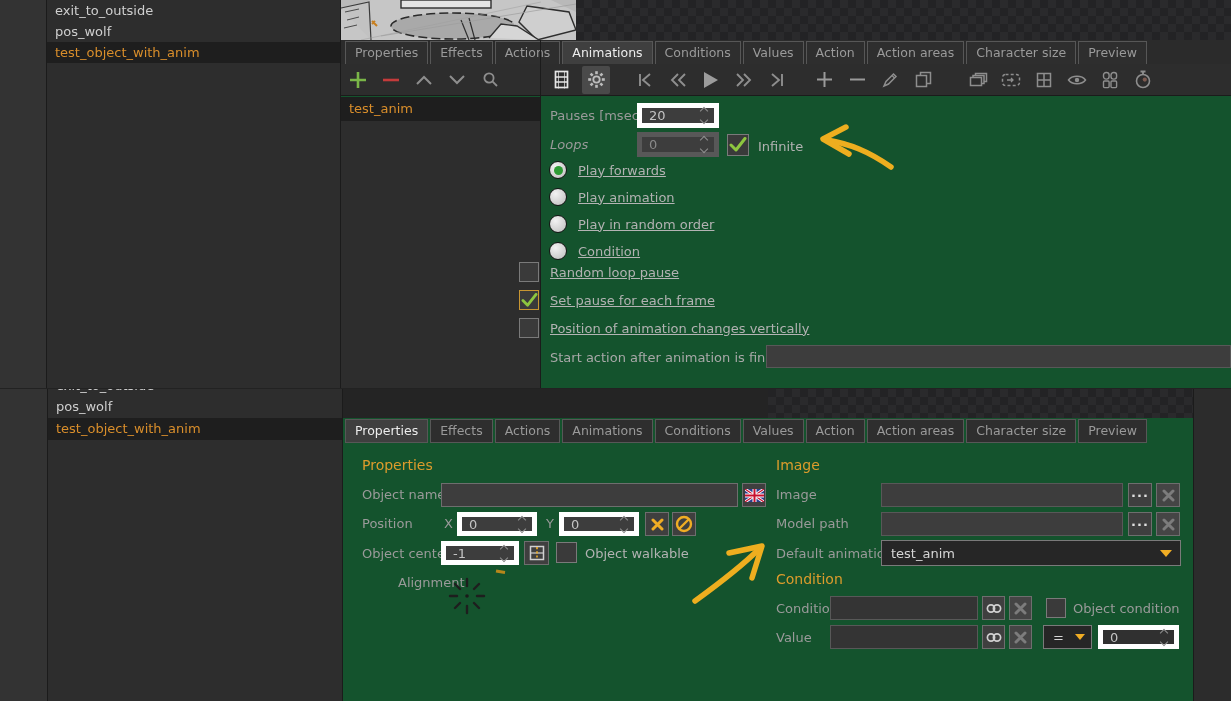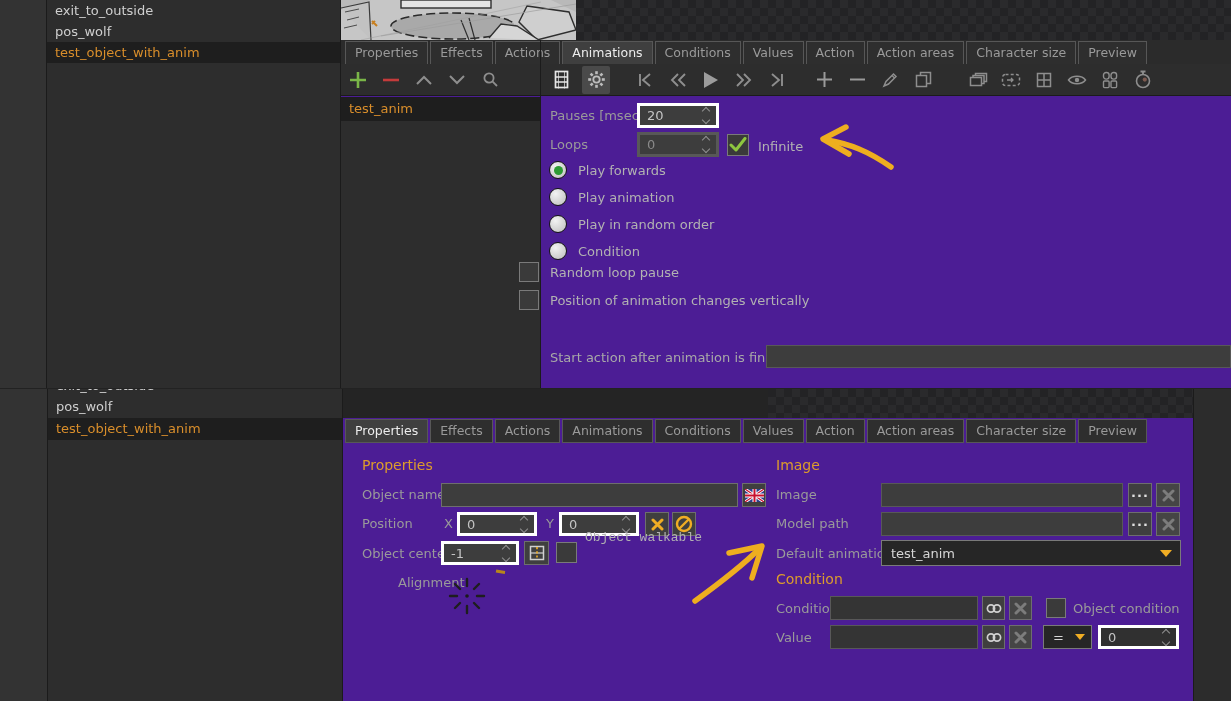--- a/index.html
+++ b/index.html
@@ -1,16 +1,16 @@
 <!DOCTYPE html>
 <html><head>
 <meta charset="utf-8">
 <style>
   html,body{margin:0;padding:0;background:#2a2a2a;}
-  #app{position:relative;width:1231px;height:701px;background:#4c1d95;overflow:hidden;
+  #app{position:relative;width:1231px;height:701px;background:#14532d;overflow:hidden;
        font-family:"DejaVu Sans","Liberation Sans",sans-serif;font-size:13px;color:#b4b4b4;
        -webkit-font-smoothing:antialiased;}
   .abs{position:absolute;}
   .vline{position:absolute;width:1px;background:#1b1b1b;}
   .hline{position:absolute;height:1px;background:#1b1b1b;}
   .checker{background-image:conic-gradient(#2a2a2c 0 25%,#232325 0 50%,#2a2a2c 0 75%,#232325 0);
            background-size:16px 16px;}
   
   .listcol{background:#2d2d2d;overflow:hidden;}
   .lrow{height:21px;line-height:21px;padding-left:8px;color:#cfcfcf;white-space:nowrap;cursor:default;}
@@ -24,38 +24,38 @@
   .tab.active{background:#3f3f3f;color:#ececec;}
   
   .tbar{background:#2d2d2d;border-bottom:1px solid #1b1b1b;display:flex;align-items:center;}
   .ticon{display:flex;align-items:center;justify-content:center;width:24px;height:26px;flex:0 0 auto;}
   .ticon.selbg{background:#4a4a4a;border-radius:2px;}
   .gapL{margin-left:14px;}
   
   .tin{background:#3d3d3d;border:1px solid #6e6e6e;color:#c8c8c8;font:13px "DejaVu Sans",sans-serif;
        padding:0 6px;box-sizing:border-box;outline:none;}
   .tin.dim{border-color:#585858;}
-  .spin{position:absolute;background:#3d3d3d;border:3px solid #ffffff;box-sizing:border-box;
+  .spin{position:absolute;background:#3d3d3d;border:5px solid #ffffff;box-sizing:border-box;
         display:flex;align-items:center;}
   .spin.dim{border-color:#585858;}
   .spin .val{flex:1;padding-left:7px;color:#c4c4c4;}
   .spin.dim .val{color:#8a8a8a;}
   .spin .btns{width:16px;display:flex;flex-direction:column;align-items:center;gap:3px;margin-right:2px;}
   .chev{width:5px;height:5px;border:solid #909090;border-width:1.6px 1.6px 0 0;}
   .chev.up{transform:rotate(-45deg);}
   .chev.down{transform:rotate(135deg);}
   .cbox{background:#3a3a3a;border:1px solid #7a7a7a;box-sizing:border-box;display:flex;
         align-items:center;justify-content:center;}
   .cbox.focus{border-color:#c89632;}
   .radio{width:16px;height:16px;border-radius:50%;border:1px solid #161616;
          background:radial-gradient(circle at 35% 30%,#f2f2f2,#bdbdbd);display:flex;
          align-items:center;justify-content:center;flex:0 0 auto;}
   .radio .dot{width:9px;height:9px;border-radius:50%;background:#2e9b35;display:none;}
   .radio.sel .dot{display:block;}
-  .optrow{display:flex;align-items:center;gap:11px;margin-bottom:8px;}
+  .optrow{display:flex;align-items:center;gap:11px;margin-bottom:8px;text-decoration:underline;}
   .optrow .olabel{color:#b2b2b2;}
   .btn{background:#3f3f3f;border:1px solid #6e6e6e;box-sizing:border-box;display:flex;
        align-items:center;justify-content:center;cursor:default;}
   .heading{color:#dd9c2c;font-size:14px;}
   .flabel{color:#9a9a9a;}
   .drop{background:#262626;border:1px solid #7a7a7a;box-sizing:border-box;display:flex;
         align-items:center;}
   .drop .dval{flex:1;padding-left:9px;color:#d6d6d6;}
   .darr{width:0;height:0;border-left:6px solid transparent;border-right:6px solid transparent;
         border-top:7px solid #f0ad24;margin-right:8px;}
@@ -258,21 +258,21 @@
     </div>
 
     <div class="abs flabel" style="left:550px;top:108px;">Pauses [msec]</div>
     <div class="spin" style="left:637px;top:103px;width:82px;height:25px;">
       <span class="val">20</span>
       <span class="btns">
           <span class="chev up"></span>
           <span class="chev down"></span>
         </span>
     </div>
-    <div class="abs flabel" style="left:550px;top:137px;">Loops</div>
+    <div class="abs flabel" style="left:550px;top:137px;font-style:italic;">Loops</div>
     <div class="spin dim" style="left:637px;top:132px;width:82px;height:25px;">
       <span class="val">0</span>
       <span class="btns">
           <span class="chev up"></span>
           <span class="chev down"></span>
         </span>
     </div>
     <div class="abs cbox" style="left:727px;top:134px;width:22px;height:22px;">
       <svg width="18" height="16" viewBox="0 0 18 16">
           <path d="M2 8 L7 13 L16 1.5" fill="none" stroke="#8dc63f" stroke-width="3" stroke-linecap="round" stroke-linejoin="round"></path>
@@ -298,20 +298,28 @@
         <div class="optrow" style="margin-bottom: 9px;">
           <span class="radio"></span>
           <span class="olabel">Condition</span>
         </div>
       </div>
 
     <div class="abs" style="left:519px;top:262px;">
         <div class="optrow">
           <span class="cbox" style="width: 20px; height: 20px;"></span>
           <span class="olabel">Random loop pause</span>
+        </div>
+        <div class="optrow">
+          <span class="cbox focus" style="width: 20px; height: 20px;">
+            <svg width="17" height="15" viewBox="0 0 18 16">
+              <path d="M2 8 L7 13 L16 1.5" fill="none" stroke="#8dc63f" stroke-width="3" stroke-linecap="round" stroke-linejoin="round"></path>
+            </svg>
+          </span>
+          <span class="olabel">Set pause for each frame</span>
         </div>
         <div class="optrow">
           <span class="cbox" style="width: 20px; height: 20px;"></span>
           <span class="olabel">Position of animation changes vertically</span>
         </div>
       </div>
 
     <div class="abs flabel" style="left:550px;top:350px;color:#a8a8a8;">Start action after animation is finished</div>
     <input class="tin dim abs" style="left: 766px; top: 345px; width: 465px; height: 23px;" value="">
   </div>
@@ -400,21 +408,21 @@
         </span>
     </div>
     <div class="btn abs" style="left:524px;top:152px;width:25px;height:24px;">
       <svg width="16" height="16" viewBox="0 0 16 16">
           <rect x="1.5" y="1.5" width="13" height="13" stroke="#d0d0d0" stroke-width="1.5" fill="none"></rect>
           <path d="M1.5 8 h13" stroke="#d0d0d0" stroke-width="1.2"></path>
           <path d="M8 2 v12" stroke="#f0ad24" stroke-width="1.6" stroke-dasharray="2.2 2"></path>
         </svg>
     </div>
     <div class="abs cbox" style="left:556px;top:153px;width:21px;height:21px;"></div>
-    <div class="abs" style="left:585px;top:141px;color:#b2b2b2;font-family:Liberation Mono, monospace;">Object walkable</div>
+    <div class="abs" style="left:585px;top:157px;color:#b2b2b2;">Object walkable</div>
 
     <div class="abs flabel" style="left:362px;top:186px;margin-left:36px;">Alignment</div>
     <div class="abs" style="left:444px;top:184px;">
       <svg width="46" height="46" viewBox="0 0 46 46">
         <g stroke="#1e1e1e" stroke-width="2.4" stroke-linecap="round">
           <path d="M23 6 V13"></path>
             <path d="M23 33 V40"></path>
             <path d="M6 23 H13"></path>
             <path d="M33 23 H40"></path>
           <path d="M11 11 L16 16"></path>

